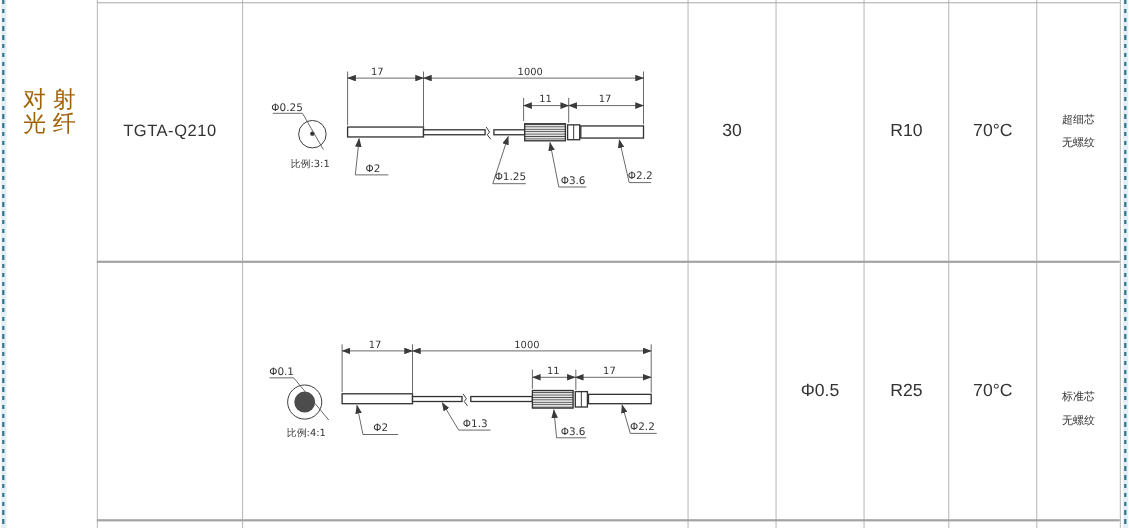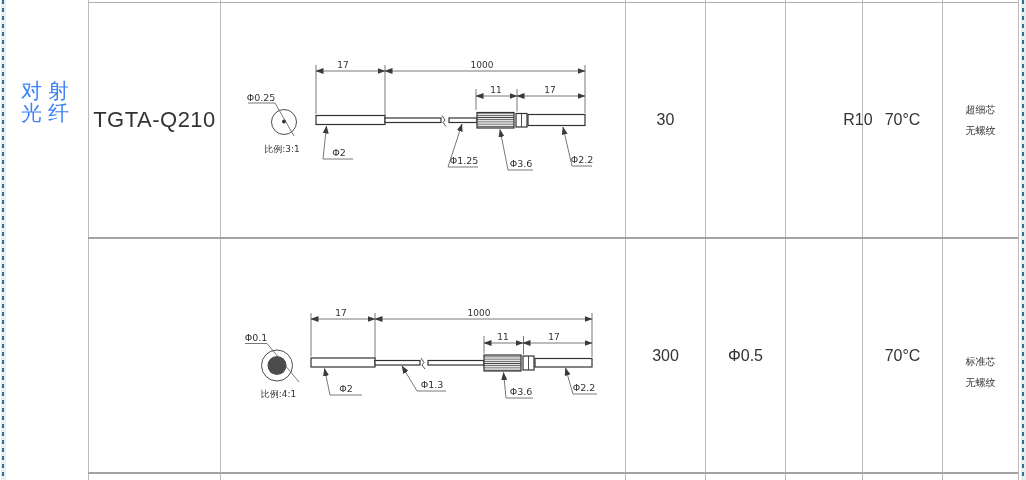--- a/index.html
+++ b/index.html
@@ -16,26 +16,26 @@
   .edge.left{left:1px;}
   .edge.right{left:1021px;}
   
   .vline{position:absolute;top:0;width:1px;height:480px;background:#bcbcbc;}
   .hline{position:absolute;left:88px;width:930px;background:#a3a3a3;}
   .hline.top{top:2px;height:1px;background:#b0b0b0;}
   .hline.mid{top:237px;height:2px;}
   .hline.bot{top:472px;height:2px;}
   
   .cell{position:absolute;display:flex;align-items:center;justify-content:center;text-align:center;}
-  .model{font-size:22px;letter-spacing:.5px;color:#333;align-items:center;}
+  .model{font-size:15px;letter-spacing:.5px;color:#333;align-items:center;}
   .val{font-size:16px;color:#333;}
   .note{font-size:10px;line-height:21px;color:#333;}
   .category{
     position:absolute;left:10px;top:80px;width:70px;text-align:center;
-    font-size:21px;line-height:22px;letter-spacing:6px;text-indent:6px;color:#3b82f6;
+    font-size:21px;line-height:22px;letter-spacing:6px;text-indent:6px;color:#a16207;
   }
   .drawing{position:absolute;left:220px;width:405px;height:235px;}
   .drawing svg{position:absolute;left:0;top:0;}
   .drawing text{font-family:"DejaVu Sans","Liberation Sans",sans-serif;fill:#333;}
   .dim{font-size:9px;}
   .lbl{font-size:9.5px;}
   .scale{font-size:9px;}
   .ln{stroke:#3a3a3a;stroke-width:0.9;fill:none;}
   .thin{stroke:#555;stroke-width:0.8;fill:none;}
   .shape{stroke:#333;stroke-width:1.2;fill:#fff;}
@@ -129,21 +129,21 @@
         <text class="lbl" x="301" y="165" text-anchor="middle">Φ3.6</text>
         <polyline class="thin" points="372,164 352,164 343,125" marker-end="url(#arr)"></polyline>
         <text class="lbl" x="362" y="161" text-anchor="middle">Φ2.2</text>
       </g>
     </svg>
   </div>
 
   <div class="cell val" style="left:626px;top:2px;width:79px;height:235px">
     <span>30</span>
   </div>
-  <div class="cell val" style="left:820px;top:2px;width:76px;height:235px">
+  <div class="cell val" style="left:786px;top:2px;width:76px;height:235px">
     <span>R10</span>
   </div>
   <div class="cell val" style="left:863px;top:2px;width:79px;height:235px">
     <span>70°C</span>
   </div>
   <div class="cell note" style="left:943px;top:2px;width:75px;height:235px">
     <div>
       <span style="display:block">超细芯</span>
       <span style="display:block">无螺纹</span>
     </div>
@@ -194,25 +194,25 @@
         <polyline class="thin" points="226,154 197,154 182,129" marker-end="url(#arr)"></polyline>
         <text class="lbl" x="212" y="151" text-anchor="middle">Φ1.3</text>
         <polyline class="thin" points="313,161 286,161 283.5,135.5" marker-end="url(#arr)"></polyline>
         <text class="lbl" x="301" y="158" text-anchor="middle">Φ3.6</text>
         <polyline class="thin" points="377,157 353,157 345.5,131" marker-end="url(#arr)"></polyline>
         <text class="lbl" x="364" y="154" text-anchor="middle">Φ2.2</text>
       </g>
     </svg>
   </div>
 
-  <div class="cell val" style="left:626px;top:239px;width:79px;height:233px">
-    <span>300</span>
-  </div>
   <div class="cell val" style="left:706px;top:239px;width:79px;height:233px">
     <span>Φ0.5</span>
+  </div>
+  <div class="cell val" style="left:786px;top:239px;width:76px;height:233px">
+    <span>R25</span>
   </div>
   <div class="cell val" style="left:863px;top:239px;width:79px;height:233px">
     <span>70°C</span>
   </div>
   <div class="cell note" style="left:943px;top:239px;width:75px;height:266px">
     <div>
       <span style="display:block">标准芯</span>
       <span style="display:block">无螺纹</span>
     </div>
   </div>

